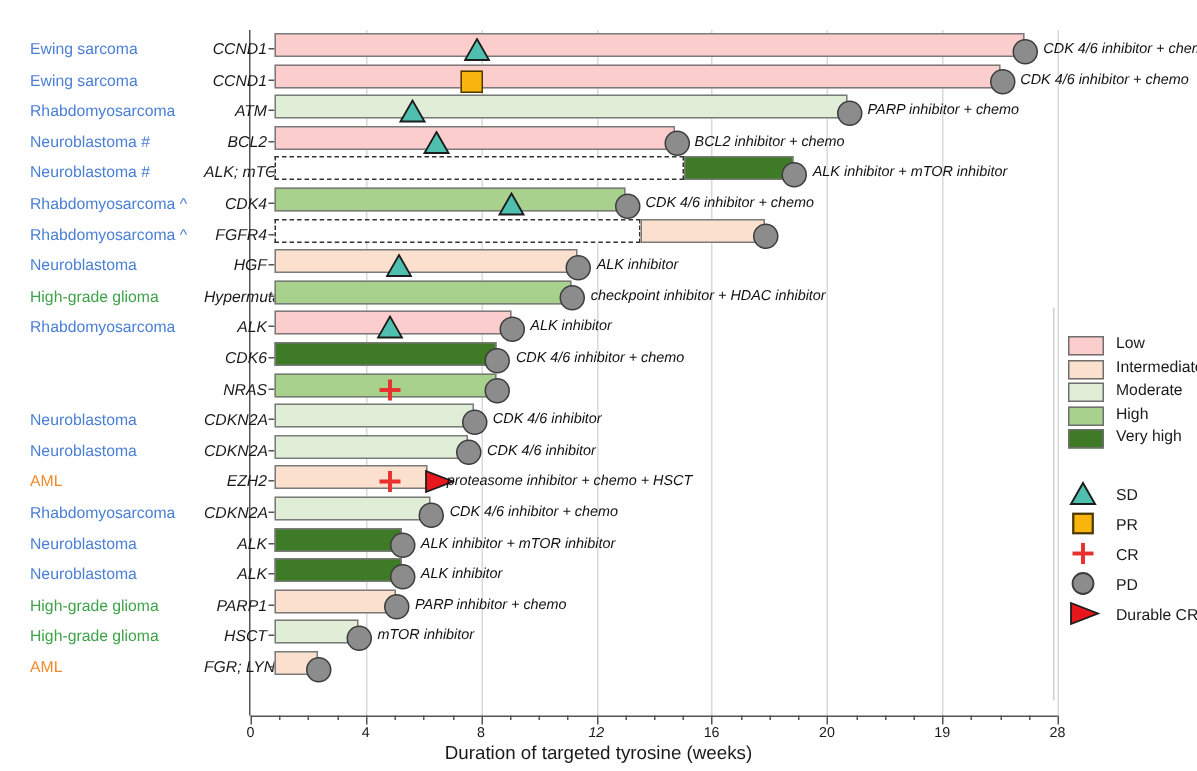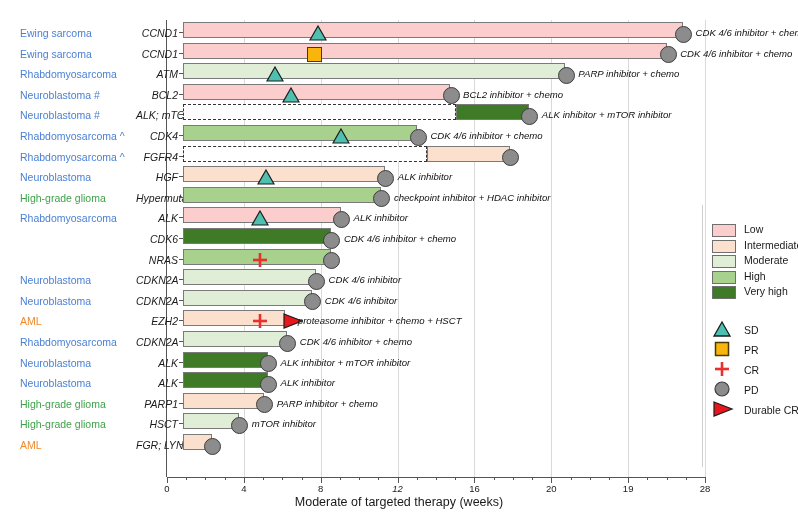--- a/index.html
+++ b/index.html
@@ -316,21 +316,21 @@
       <div class="axis-tick major" style="left: 705px;"></div>
       <div class="axis-lbl" style="left: 167px;">0</div>
       <div class="axis-lbl" style="left: 243.857px;">4</div>
       <div class="axis-lbl" style="left: 320.714px;">8</div>
       <div class="axis-lbl" style="left: 397.571px; font-style: italic;">12</div>
       <div class="axis-lbl" style="left: 474.429px;">16</div>
       <div class="axis-lbl" style="left: 551.286px;">20</div>
       <div class="axis-lbl" style="left: 628.143px;">19</div>
       <div class="axis-lbl" style="left: 705px;">28</div>
     </div>
-  <div class="axis-title">Moderate of targeted therapy (weeks)</div>
+  <div class="axis-title">Duration of targeted tyrosine (weeks)</div>
 
   <div class="legend-div"></div>
   <div class="legend" id="legend-expr">
       <div class="lg-row">
         <span class="lg-sw" style="background:#fbcdcd"></span>
         <span class="lg-tx">Low</span>
       </div>
       <div class="lg-row">
         <span class="lg-sw" style="background:#fbe0ce"></span>
         <span class="lg-tx">Intermediate</span>

